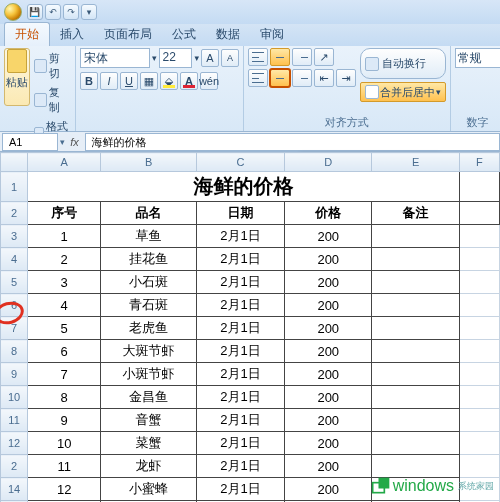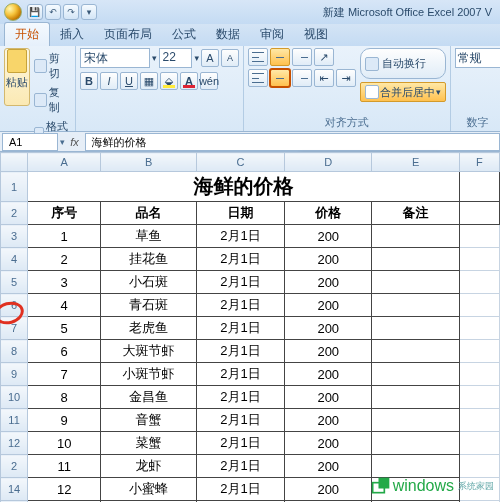--- a/index.html
+++ b/index.html
@@ -78,31 +78,29 @@
 </style>
 </head>
 <body>
 
 <div class="titlebar">
   <div class="orb"></div>
   <div class="qat-btn">💾</div>
   <div class="qat-btn">↶</div>
   <div class="qat-btn">↷</div>
   <div class="qat-btn">▾</div>
-  <div class="title-text">新建 Microsoft Office Excel 2007 V</div>
 </div>
 
 <div class="ribbon-tabs">
   <div class="tab active">开始</div>
   <div class="tab">插入</div>
   <div class="tab">页面布局</div>
   <div class="tab">公式</div>
   <div class="tab">数据</div>
   <div class="tab">审阅</div>
-  <div class="tab">视图</div>
 </div>
 
 <div class="ribbon">
 
   <div class="group">
     <div class="group-body">
       <div class="paste-big">
         <div class="ic"></div>
         <div class="txt">粘贴</div>
       </div>

